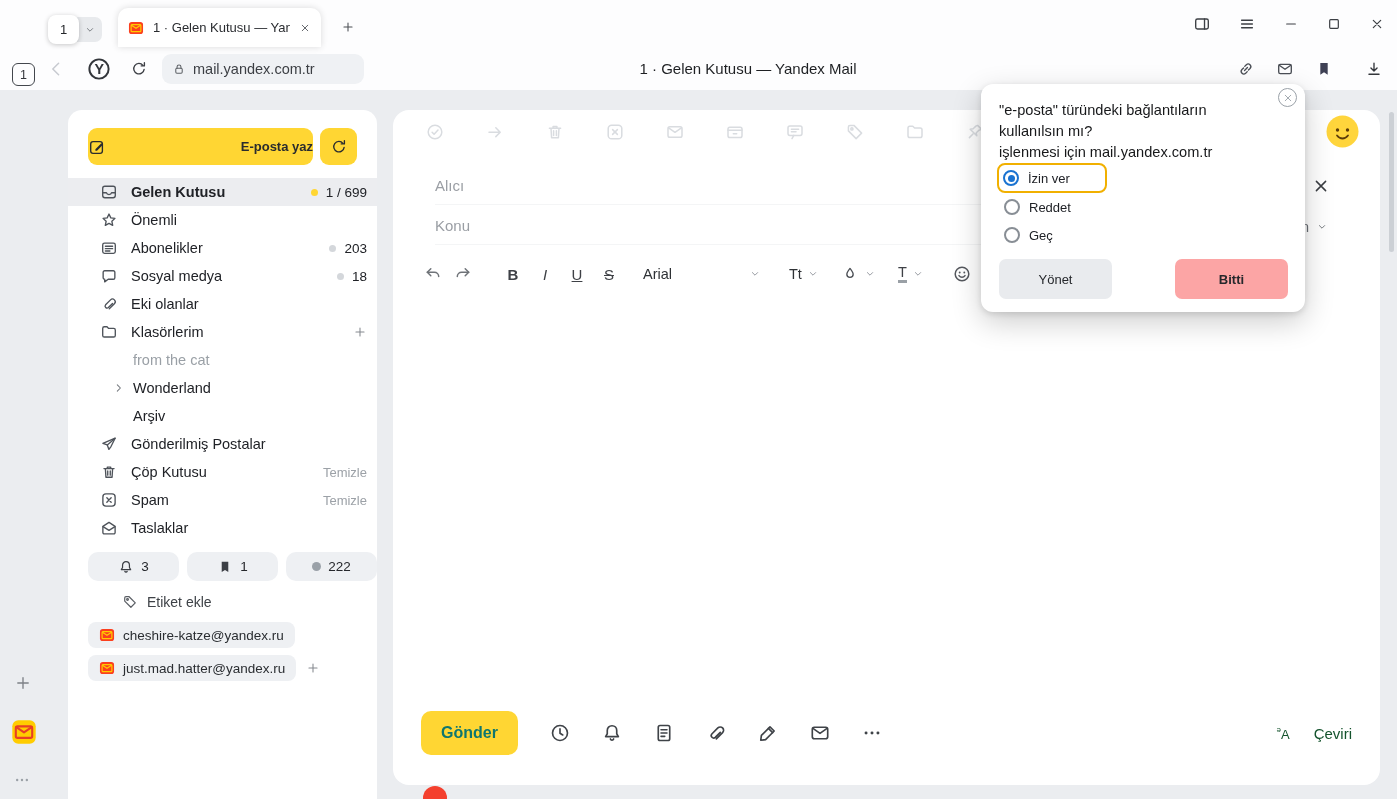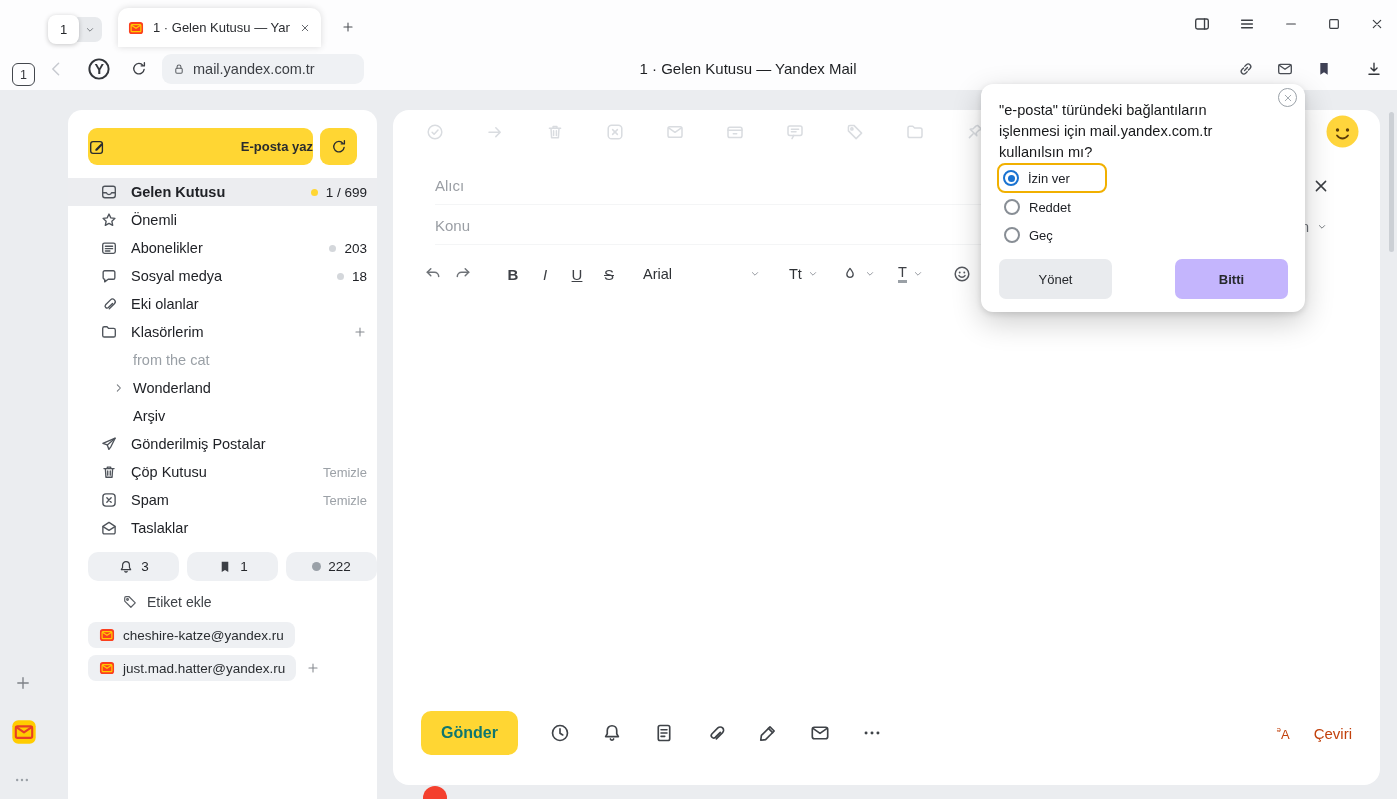--- a/index.html
+++ b/index.html
@@ -87,36 +87,36 @@
   .f-b{font-weight:700}.f-i{font-style:italic}.f-u{text-decoration:underline}.f-s{text-decoration:line-through}
   .f-font{width:118px;margin-left:18px;display:flex;align-items:center;justify-content:space-between;font-size:14.5px;color:#2e3135}
   .f-chev{color:#8b9096}
   .f-size{margin-left:28px;display:flex;align-items:center;gap:5px;font-size:14.5px;color:#2e3135}
   .f-color{margin-left:22px;display:flex;align-items:center;gap:5px;color:#4c5056}
   .f-tcolor{font-size:14.5px;color:#3e4146;border-bottom:3px solid #9aa0a6;line-height:1.05}
   .f-end{margin-left:28px;display:flex;align-items:center;gap:24px;color:#55585e}
   .c-bottom{position:absolute;left:28px;right:28px;bottom:30px;height:44px;display:flex;align-items:center}
   .btn-send{width:97px;height:44px;background:#ffd633;border:none;border-radius:10px;font-size:16px;font-weight:600;color:#0f766e;font-family:inherit}
   .c-actions{display:flex;align-items:center;gap:30px;margin-left:31px;color:#3f4348}
-  .c-translate{margin-left:auto;display:flex;align-items:center;gap:19px;color:#c2410c;font-size:15px}
+  .c-translate{margin-left:auto;display:flex;align-items:center;gap:19px;color:#14532d;font-size:15px}
 
   
   .dialog{position:absolute;left:981px;top:84px;width:324px;height:228px;background:#fff;border-radius:12px;box-shadow:0 2px 6px rgba(0,0,0,.12),0 10px 30px rgba(0,0,0,.2);z-index:50;padding:16px 15px 0 18px}
   .d-close{position:absolute;top:4px;right:8px;width:19px;height:19px;border:1.5px solid #9aa1a8;border-radius:50%;color:#9aa1a8;display:flex;align-items:center;justify-content:center}
   .d-msg{font-size:14.6px;color:#17181a;line-height:21px}
   .d-opts{margin-top:0}
   .d-opt{height:28px;display:flex;align-items:center;gap:9px;font-size:13px;color:#202227;padding-left:5px}
   .d-opt.focused{border:2px solid #f1b000;border-radius:8px;width:110px;height:30px;padding-left:4px;margin-left:-2px}
   .radio{width:16px;height:16px;border:2px solid #888e95;border-radius:50%;flex:none;position:relative;background:#fff}
   .radio.on{border-color:#1a73d1}
   .radio.on::after{content:"";position:absolute;inset:2.5px;background:#1a73d1;border-radius:50%}
   .d-btns{margin-top:10px;display:flex;justify-content:space-between;padding-right:2px}
   .d-btn{width:113px;height:40px;border:none;border-radius:7px;font-size:13px;font-family:inherit;color:#26282c}
   .d-manage{background:#e9ebee}
-  .d-done{background:#c4b5fd;font-weight:600}
+  .d-done{background:#fca5a5;font-weight:600}
 
   .peek{position:absolute;left:423px;top:786px;width:24px;height:24px;border-radius:50%;background:#f4402e;z-index:1}
   .vscroll{position:absolute;right:3px;top:112px;width:5px;height:140px;border-radius:3px;background:#ccd0d5;z-index:3}
 </style>
 </head>
 <body>
 
 <svg width="0" height="0" style="position:absolute" aria-hidden="true">
 <defs>
 <symbol id="i-pencil" viewBox="0 0 20 20">
@@ -658,22 +658,22 @@
 </div>
 
 <div class="dialog">
   <div class="d-close">
     <svg class="ic w12">
         <use href="#i-close"></use>
       </svg>
   </div>
   <div class="d-msg">
     <div>"e-posta" türündeki bağlantıların</div>
+    <div>kullanılsın mı?</div>
     <div>işlenmesi için mail.yandex.com.tr</div>
-    <div>kullanılsın mı?</div>
   </div>
   <div class="d-opts">
     <div class="d-opt focused">
       <span class="radio on"></span>
       <span>İzin ver</span>
     </div>
     <div class="d-opt">
       <span class="radio"></span>
       <span>Reddet</span>
     </div>

